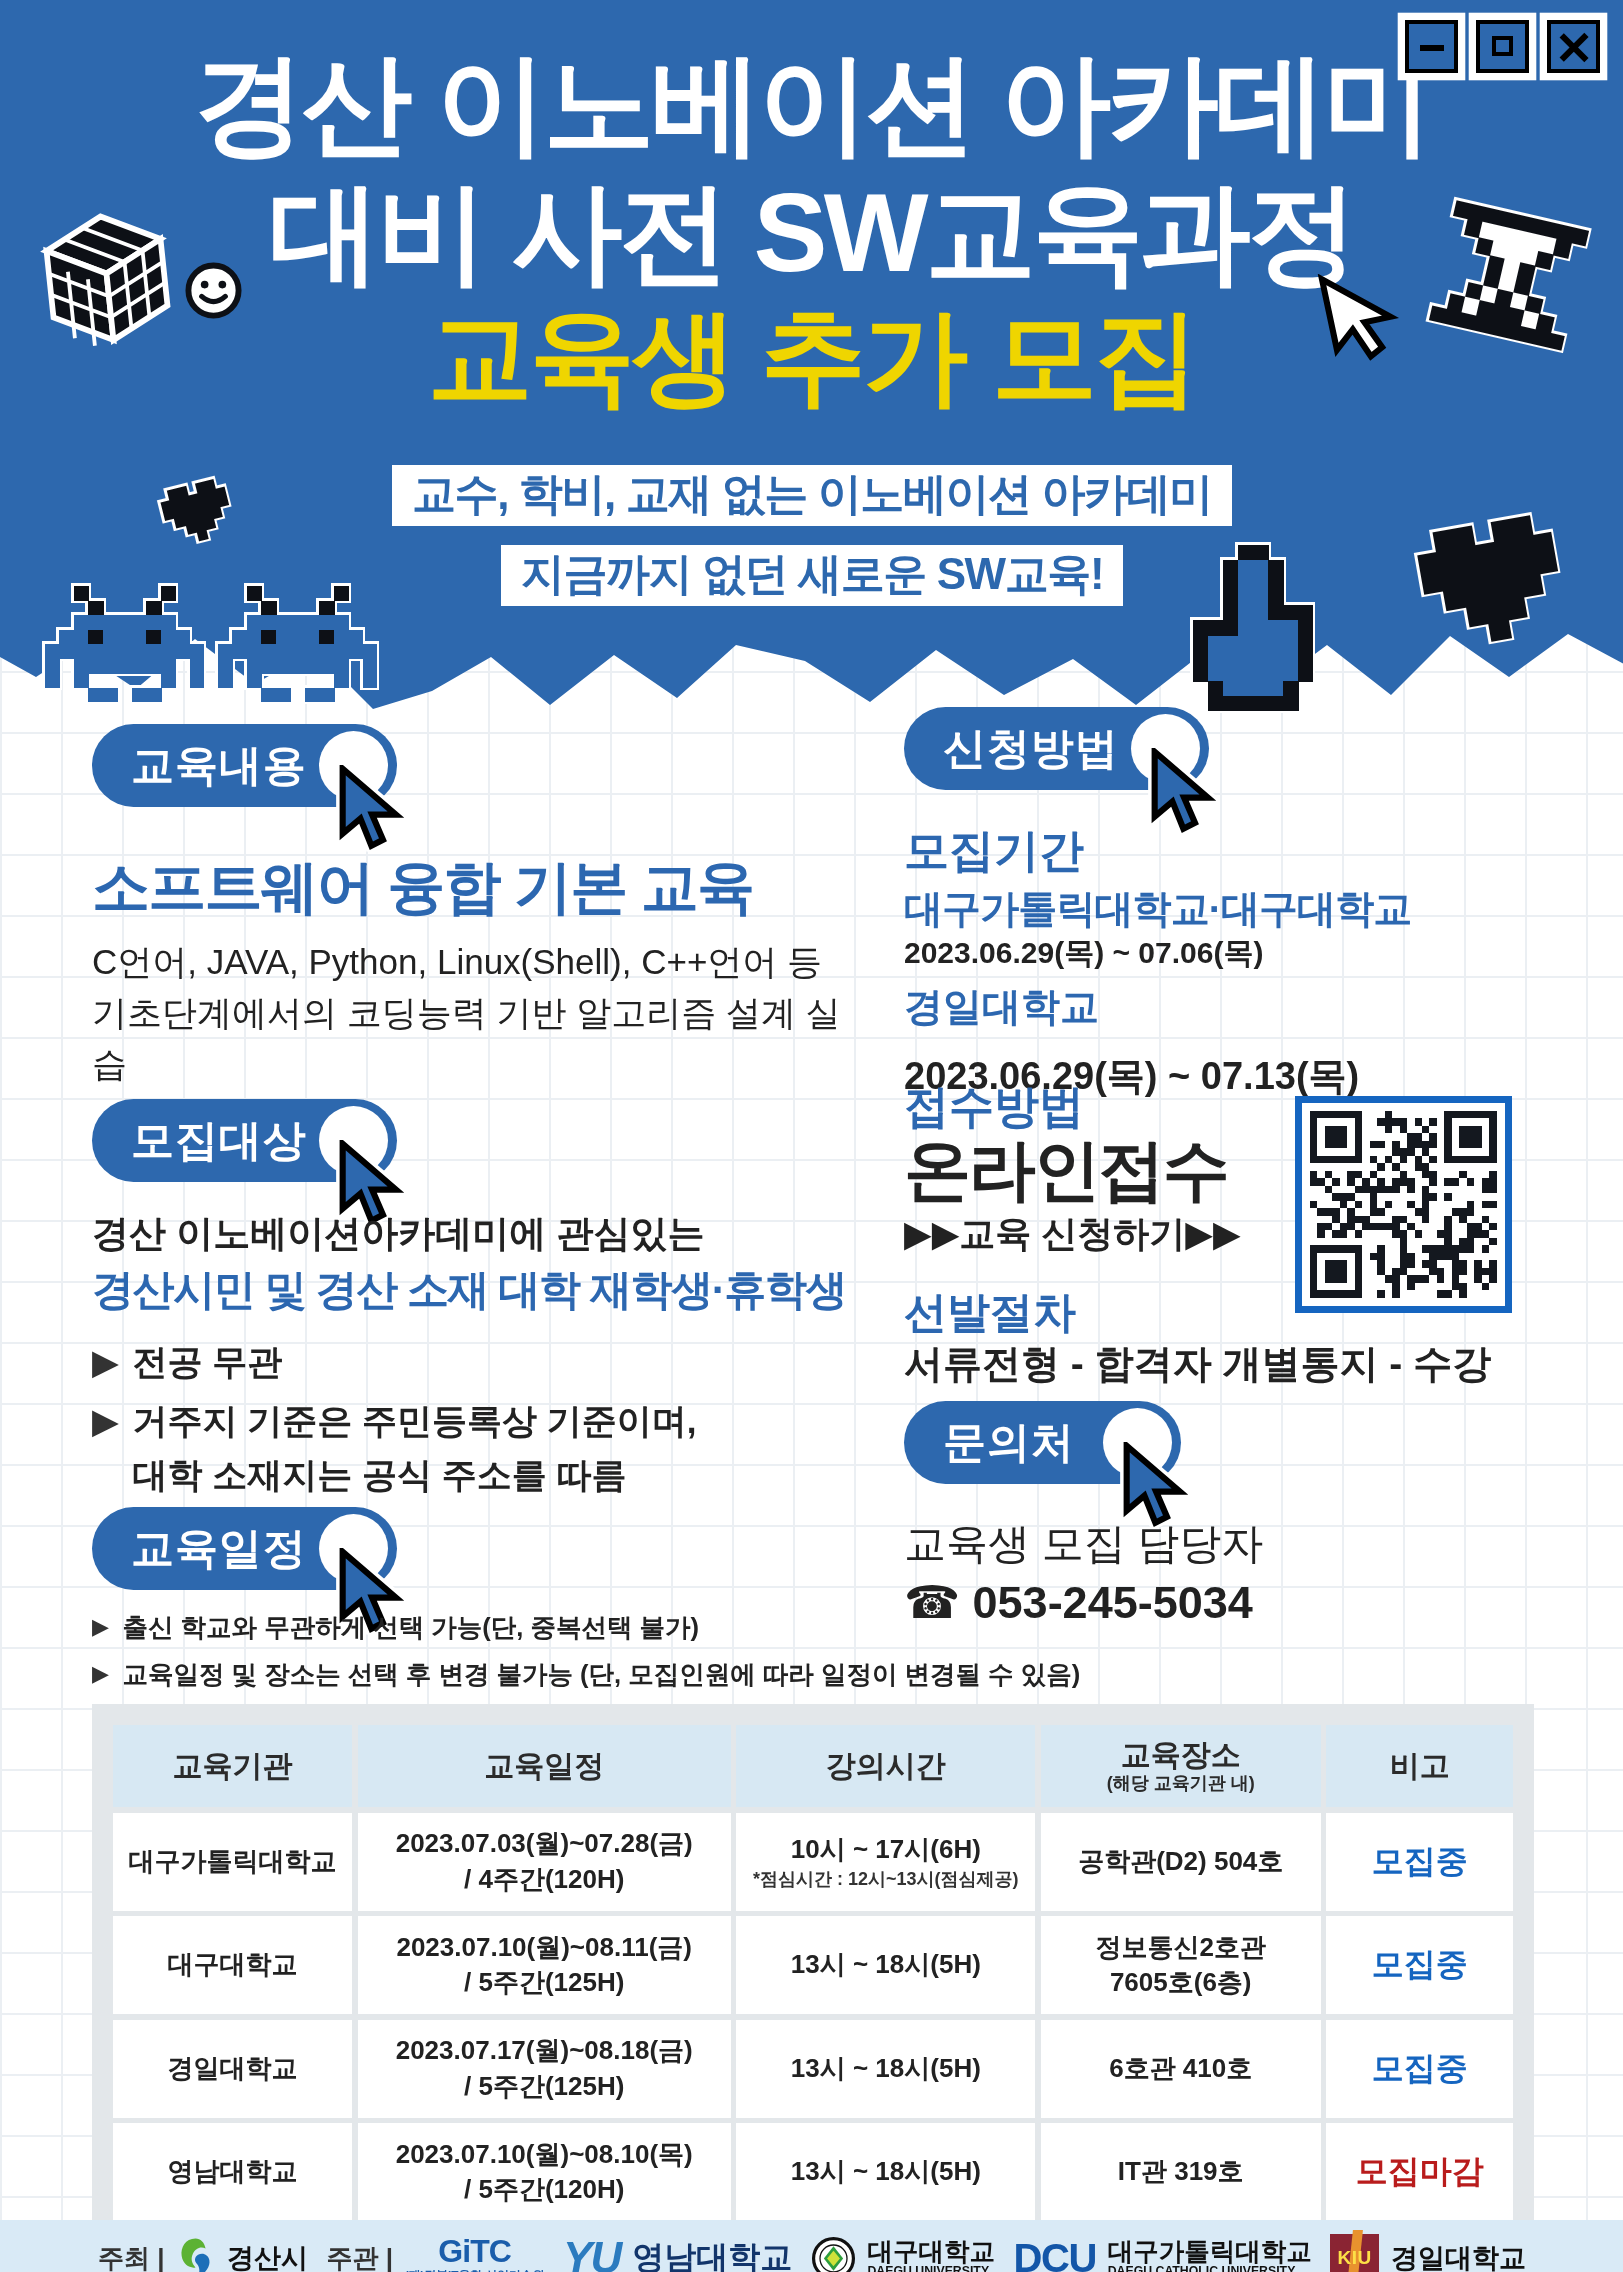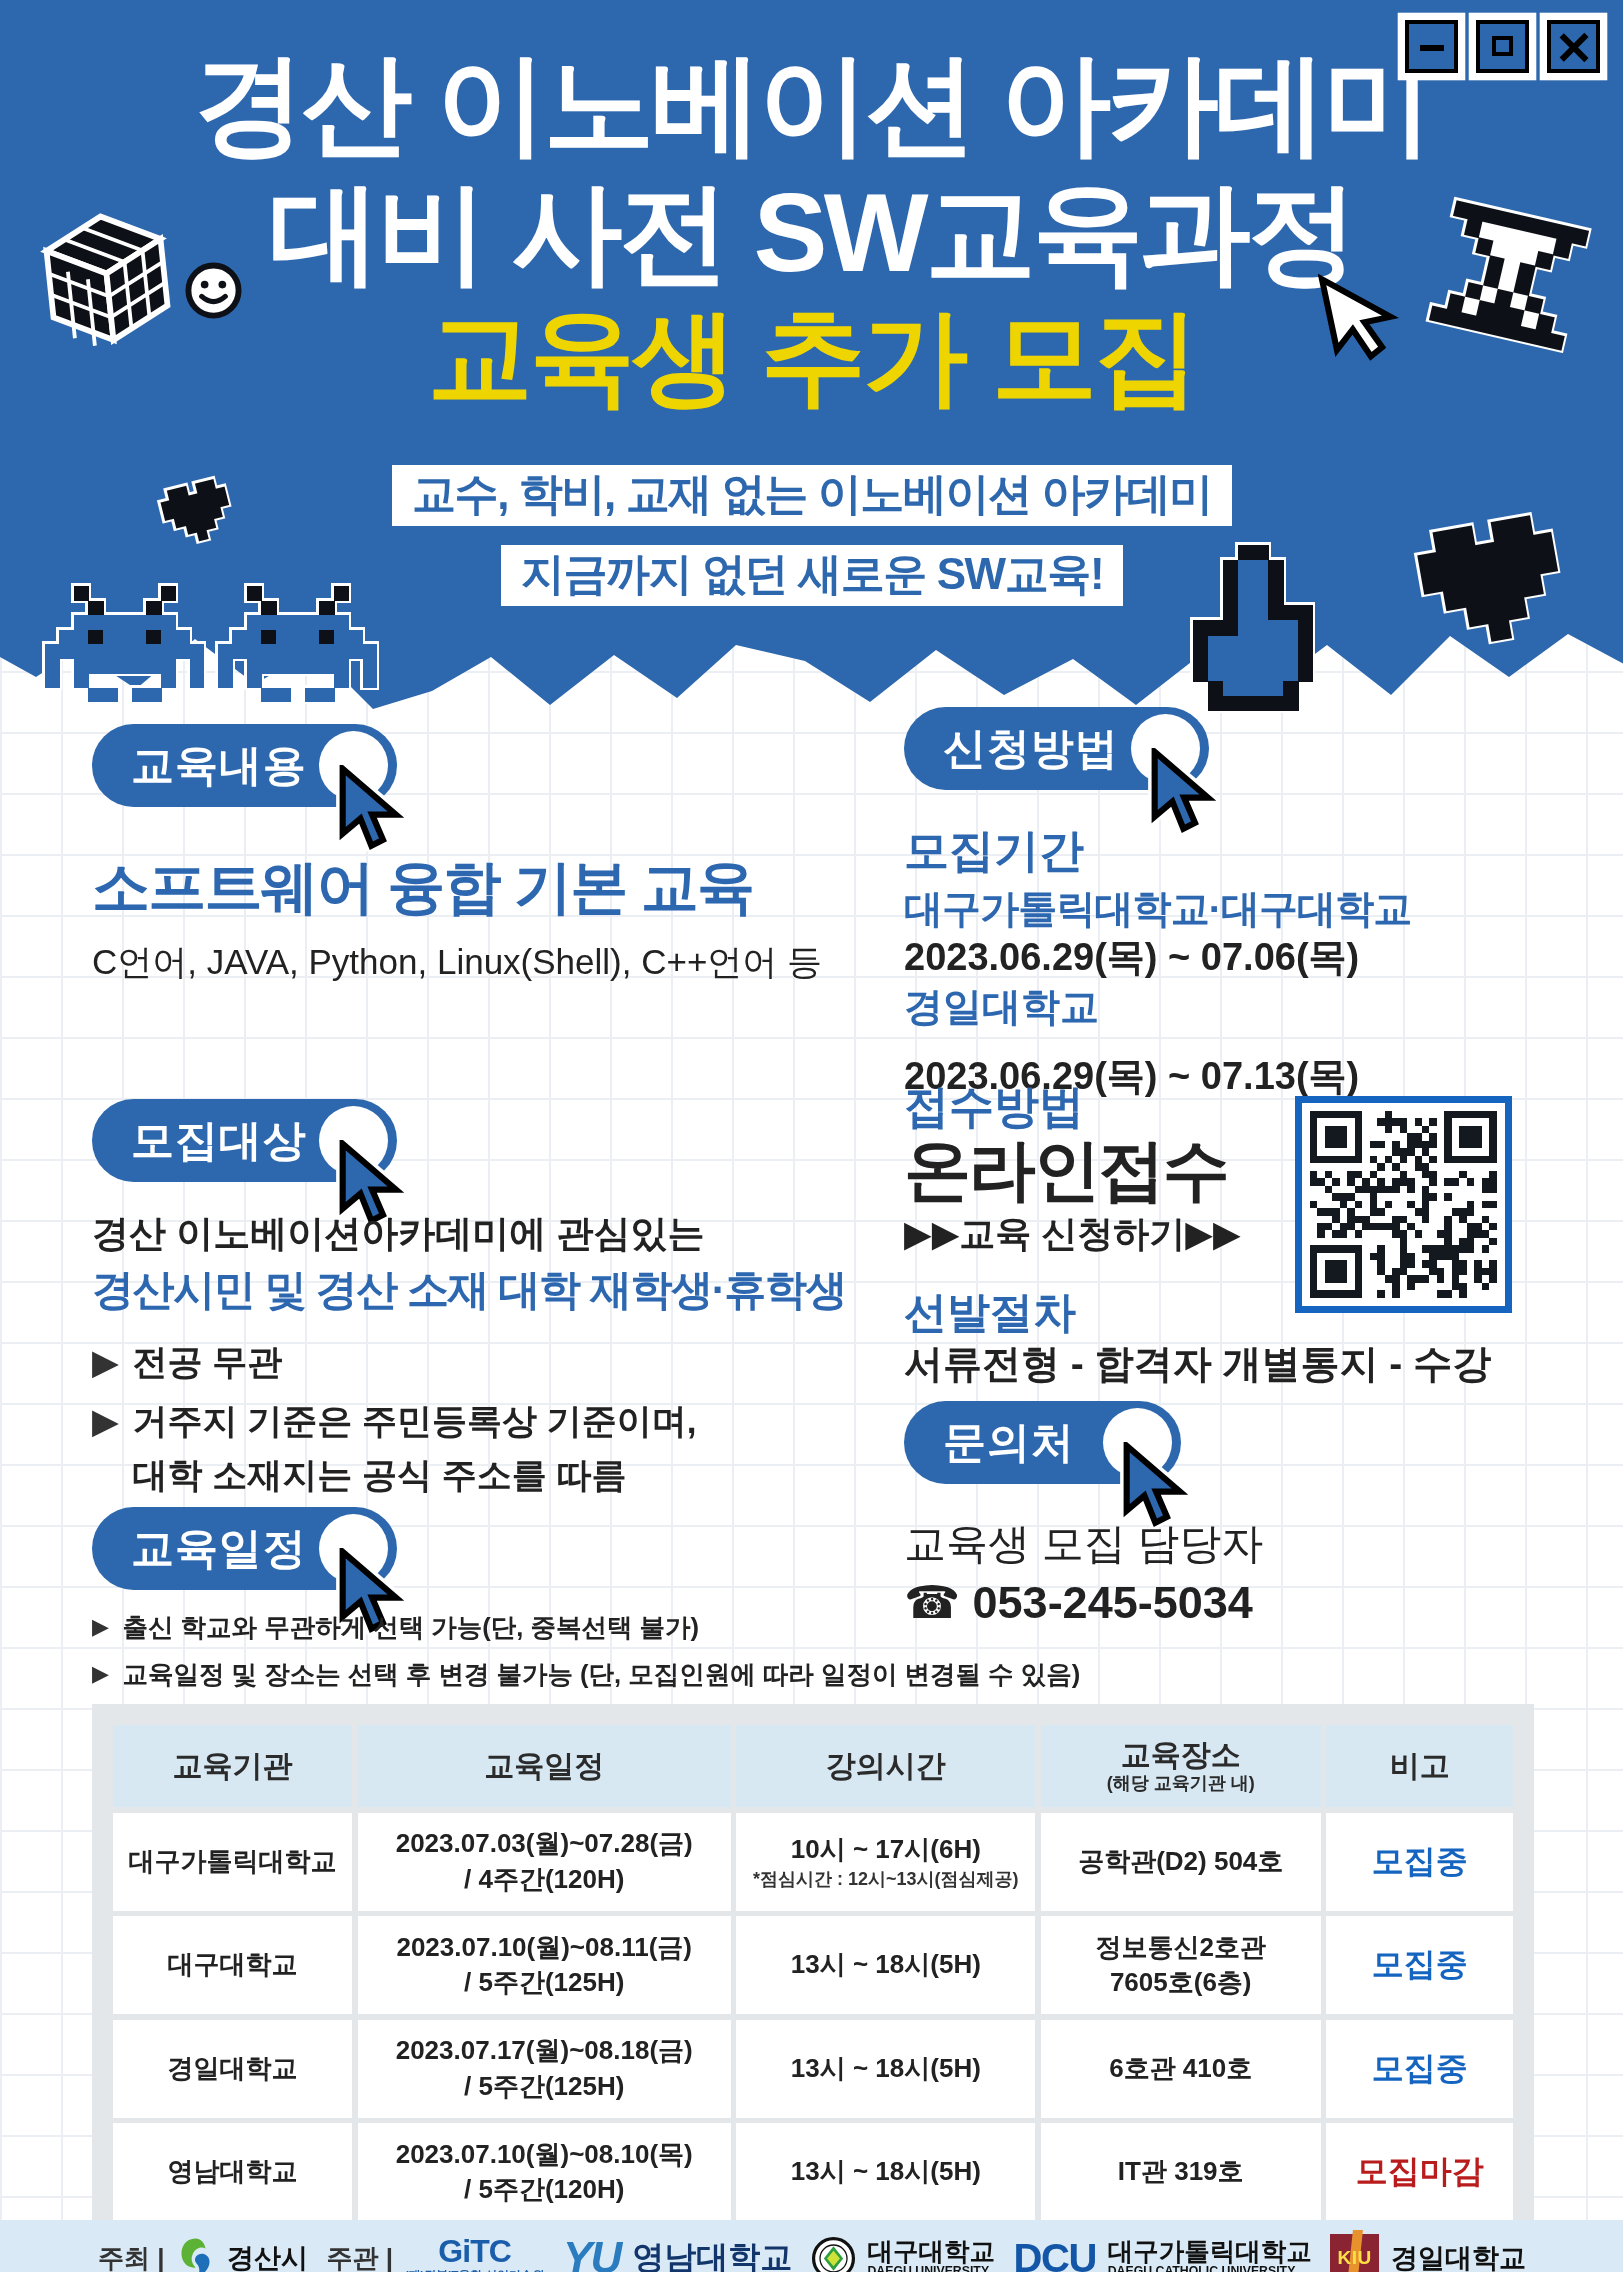--- a/index.html
+++ b/index.html
@@ -410,20 +410,21 @@
   <div class="badge" style="left:92px;top:724px;width:305px;">
     <span class="badge-label">교육내용</span>
     <span class="badge-circle"></span>
     <svg class="badge-cursor" viewBox="0 0 24 27">
       <path d="M4 1 L4 20 L9.2 15.6 L12.4 23.5 L15.8 21.8 L12.6 14.4 L19.6 14.4 Z" fill="#2d68ae" stroke="#000" stroke-width="1.8"></path>
     </svg>
   </div>
   <div class="abs blue" style="left:92px;top:849px;font-size:58px;letter-spacing:-1.8px;white-space:nowrap;">소프트웨어 융합 기본 교육</div>
   <div class="abs dark" style="left:92px;top:937px;font-size:35px;font-weight:400;line-height:1.45;width:782px;">
     <div>C언어, JAVA, Python, Linux(Shell), C++언어 등</div>
+    <div>기초단계에서의 코딩능력 기반 알고리즘 설계 실습</div>
   </div>
 
   <div class="badge" style="left:92px;top:1099px;width:305px;">
     <span class="badge-label">모집대상</span>
     <span class="badge-circle"></span>
     <svg class="badge-cursor" viewBox="0 0 24 27">
       <path d="M4 1 L4 20 L9.2 15.6 L12.4 23.5 L15.8 21.8 L12.6 14.4 L19.6 14.4 Z" fill="#2d68ae" stroke="#000" stroke-width="1.8"></path>
     </svg>
   </div>
   <div class="abs dark" style="left:92px;top:1210px;font-size:37px;font-weight:800;white-space:nowrap;">경산 이노베이션아카데미에 관심있는</div>
@@ -458,21 +459,21 @@
 
   <div class="badge" style="left:904px;top:707px;width:305px;">
     <span class="badge-label">신청방법</span>
     <span class="badge-circle"></span>
     <svg class="badge-cursor" viewBox="0 0 24 27">
       <path d="M4 1 L4 20 L9.2 15.6 L12.4 23.5 L15.8 21.8 L12.6 14.4 L19.6 14.4 Z" fill="#2d68ae" stroke="#000" stroke-width="1.8"></path>
     </svg>
   </div>
   <div class="abs blue" style="left:904px;top:822px;font-size:45px;">모집기간</div>
   <div class="abs blue" style="left:904px;top:884px;font-size:39px;letter-spacing:-0.9px;white-space:nowrap;">대구가톨릭대학교·대구대학교</div>
-  <div class="abs dark" style="left:904px;top:933px;font-size:38px;font-weight:700;white-space:nowrap;">2023.06.29(목) ~ 07.06(목)</div>
+  <div class="abs dark" style="left:904px;top:933px;font-size:30px;font-weight:700;white-space:nowrap;">2023.06.29(목) ~ 07.06(목)</div>
   <div class="abs blue" style="left:904px;top:982px;font-size:39px;">경일대학교</div>
   <div class="abs dark" style="left:904px;top:1028px;font-size:38px;font-weight:700;white-space:nowrap;margin-top:24px;">2023.06.29(목) ~ 07.13(목)</div>
   <div class="abs blue" style="left:904px;top:1078px;font-size:45px;">접수방법</div>
   <div class="abs dark" style="left:904px;top:1126px;font-size:67px;font-weight:900;letter-spacing:-2.3px;">온라인접수</div>
   <div class="abs dark" style="left:904px;top:1211px;font-size:36px;font-weight:800;">▶▶교육 신청하기▶▶</div>
   <div class="qr-box">
     <svg viewBox="0 0 25 25" shape-rendering="crispEdges">
         <rect x="0" y="0" width="1" height="1" fill="#14181f"></rect>
         <rect x="0" y="1" width="1" height="1" fill="#14181f"></rect>
         <rect x="0" y="2" width="1" height="1" fill="#14181f"></rect>

